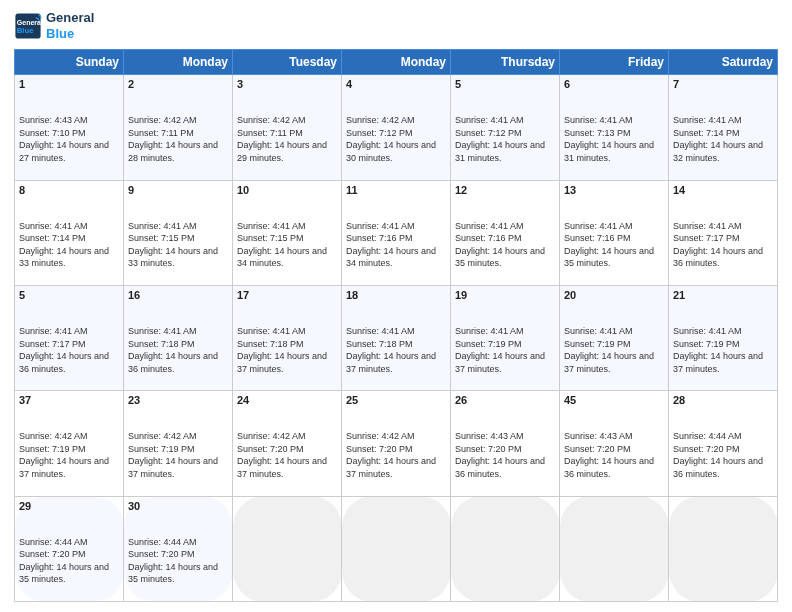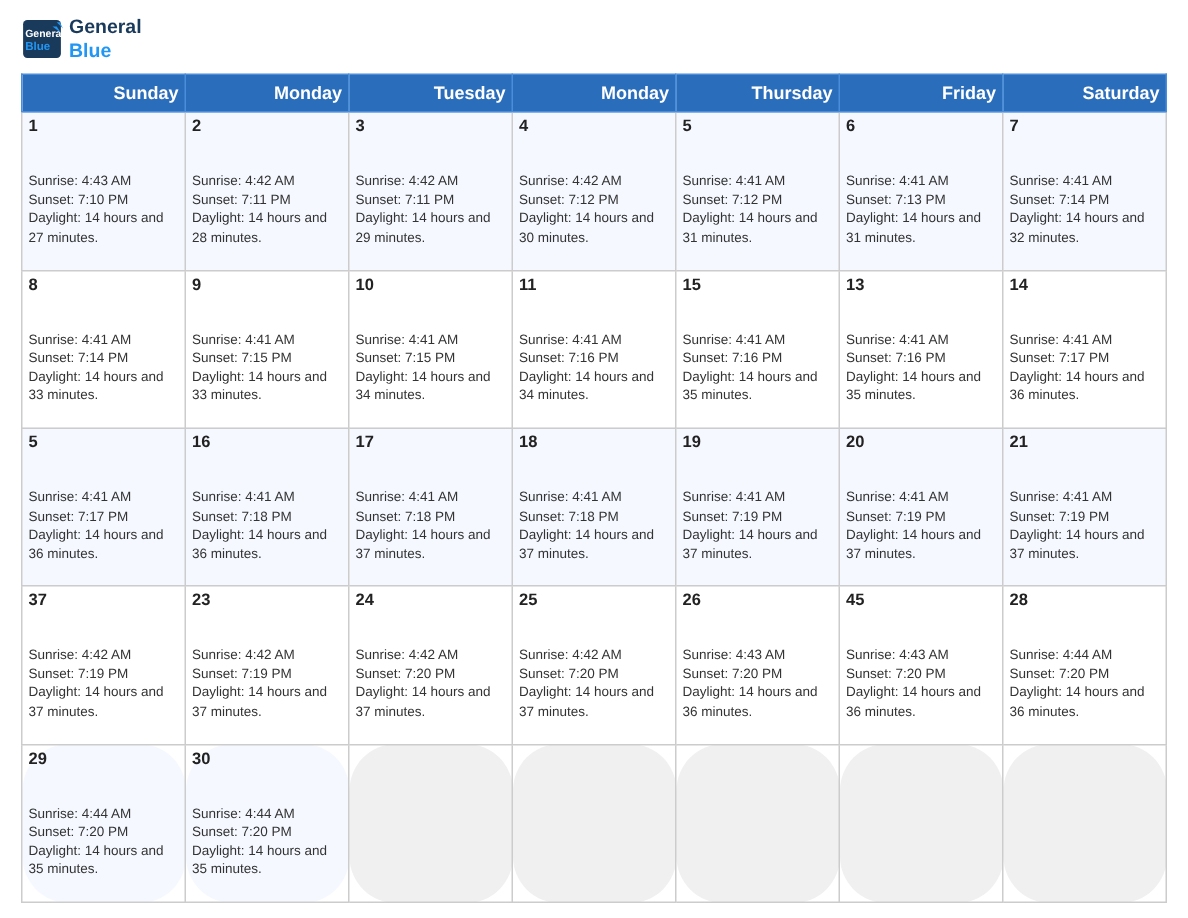--- a/index.html
+++ b/index.html
@@ -229,21 +229,21 @@
       </td>
           <td>
         <span class="day-num">11</span>
         <div class="day-info">
           Sunrise: 4:41 AM<br>
           Sunset: 7:16 PM<br>
           Daylight: 14 hours and 34 minutes.
         </div>
       </td>
           <td>
-        <span class="day-num">15</span>
+        <span class="day-num">12</span>
         <div class="day-info">
           Sunrise: 4:41 AM<br>
           Sunset: 7:16 PM<br>
           Daylight: 14 hours and 35 minutes.
         </div>
       </td>
           <td>
         <span class="day-num">13</span>
         <div class="day-info">
           Sunrise: 4:41 AM<br>

